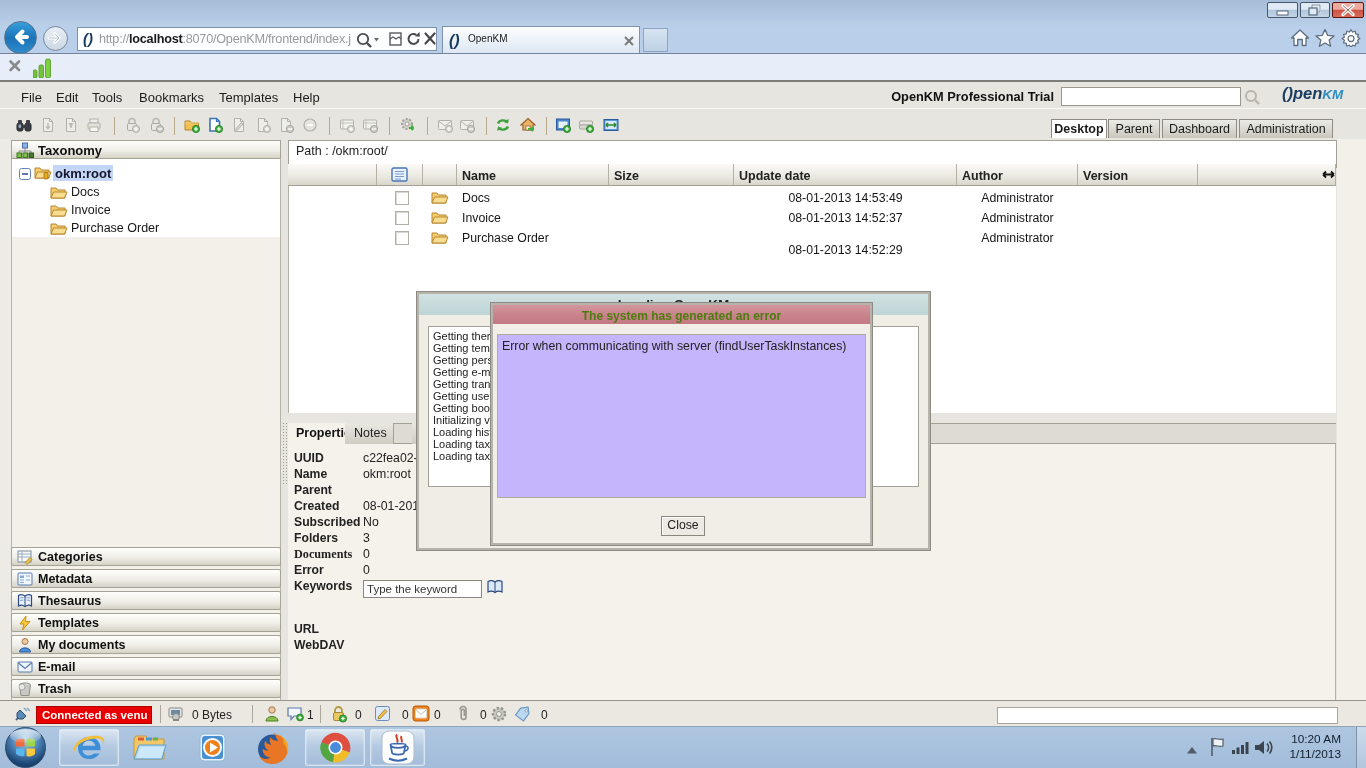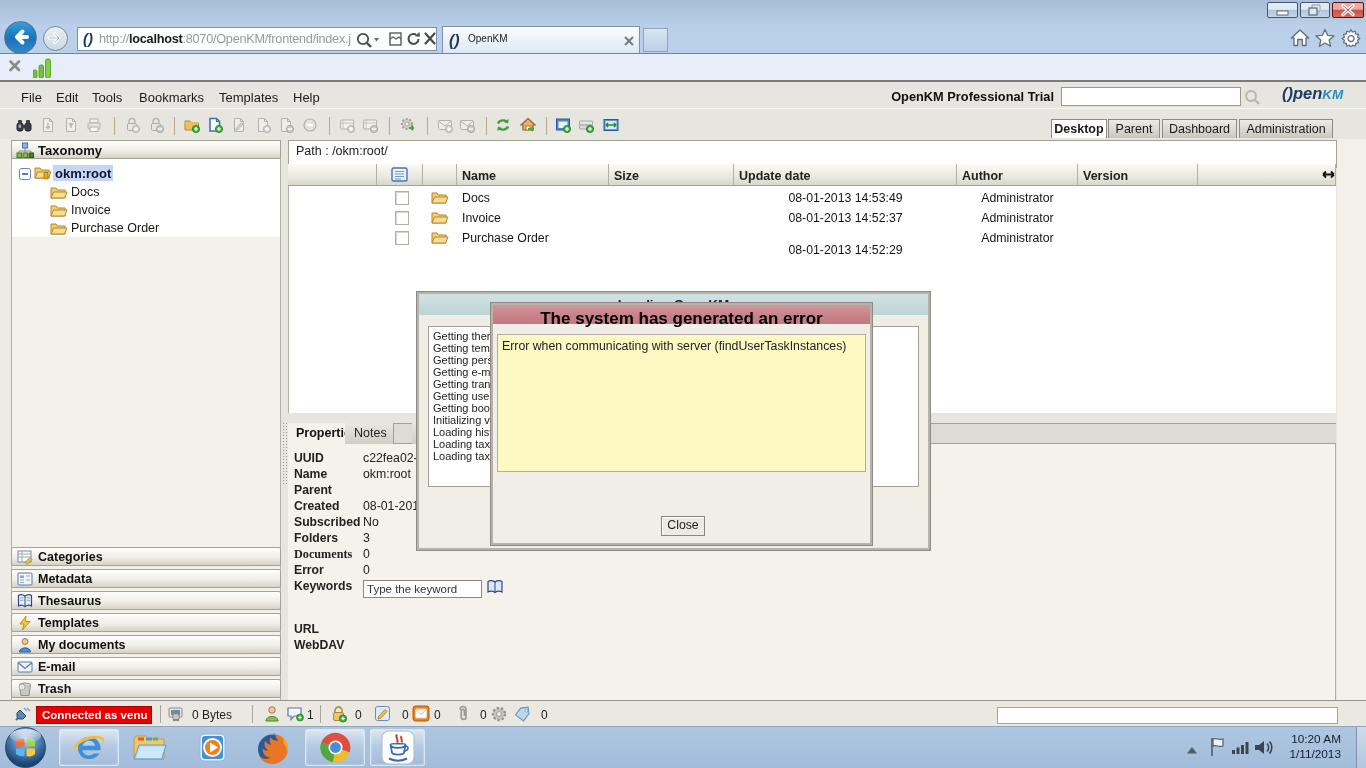--- a/index.html
+++ b/index.html
@@ -595,22 +595,22 @@
       <div style="height:12.05px;">Getting user values</div>
       <div style="height:12.05px;">Getting bookmarks</div>
       <div style="height:12.05px;">Initializing values</div>
       <div style="height:12.05px;">Loading history</div>
       <div style="height:12.05px;">Loading taxonomy</div>
       <div style="height:12.05px;">Loading taxonomy</div>
     </div>
 </div>
 <div class="abs dlg" style="left:491px;top:303px;width:381px;height:242px;background:#f0eee6;">
   <div style="position:absolute;left:0;top:0;width:100%;height:19px;background:linear-gradient(#d2969c 0%,#c8828a 55%,#c47a82 100%);"></div>
-  <div style="position:absolute;left:0;top:4px;width:100%;text-align:center;font-size:17px;font-weight:bold;color:#000000;">The system has generated an error</div>
-  <div style="position:absolute;left:4px;top:29px;width:369px;height:138px;background:#fef9c3;border:1px solid #b0aea4;box-sizing:border-box;">
+  <div style="position:absolute;left:0;top:4px;width:100%;text-align:center;font-size:12px;font-weight:bold;color:#4d7c0f;">The system has generated an error</div>
+  <div style="position:absolute;left:4px;top:29px;width:369px;height:164px;background:#c4b5fd;border:1px solid #b0aea4;box-sizing:border-box;">
     <div style="position:absolute;left:4px;top:4px;font-size:12.3px;color:#222;">Error when communicating with server (findUserTaskInstances)</div>
     </div>
   <div style="position:absolute;left:168px;top:211px;width:42px;height:18px;background:#eceae2;border:1px solid #8a887e;
        box-shadow:inset 1px 1px 0 #fff;text-align:center;font-size:12.3px;color:#222;line-height:17px;">Close</div>
 </div>
 
 <div class="abs" id="taskbar">
 
   <div class="abs" style="left:5px;top:0px;width:41px;height:41px;border-radius:50%;
     background:radial-gradient(circle at 50% 28%, #b8d8f0 0%, #5588bc 38%, #1c4878 72%, #102f52 100%);

